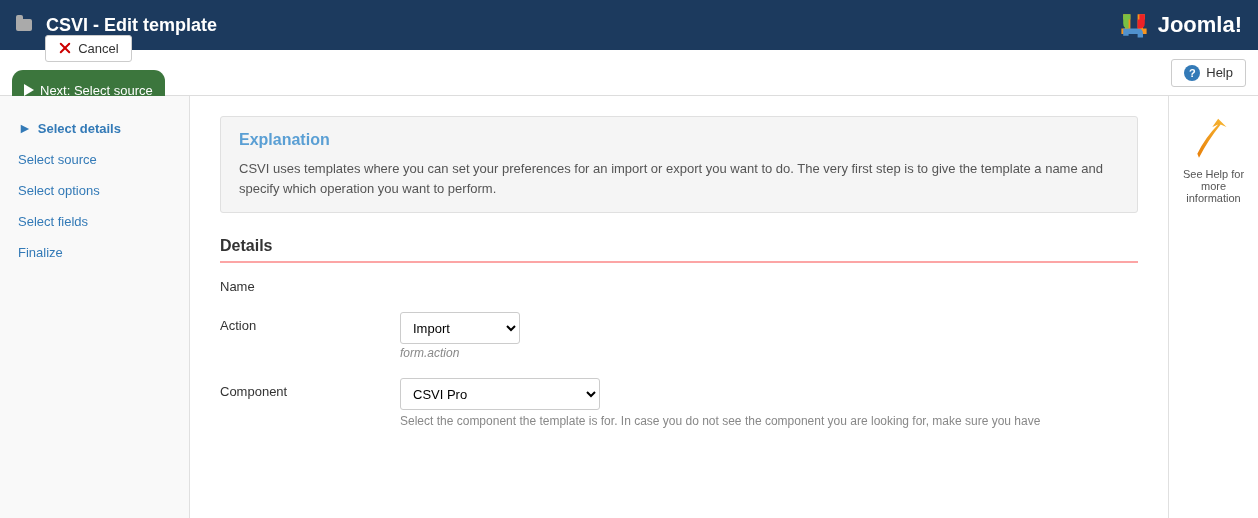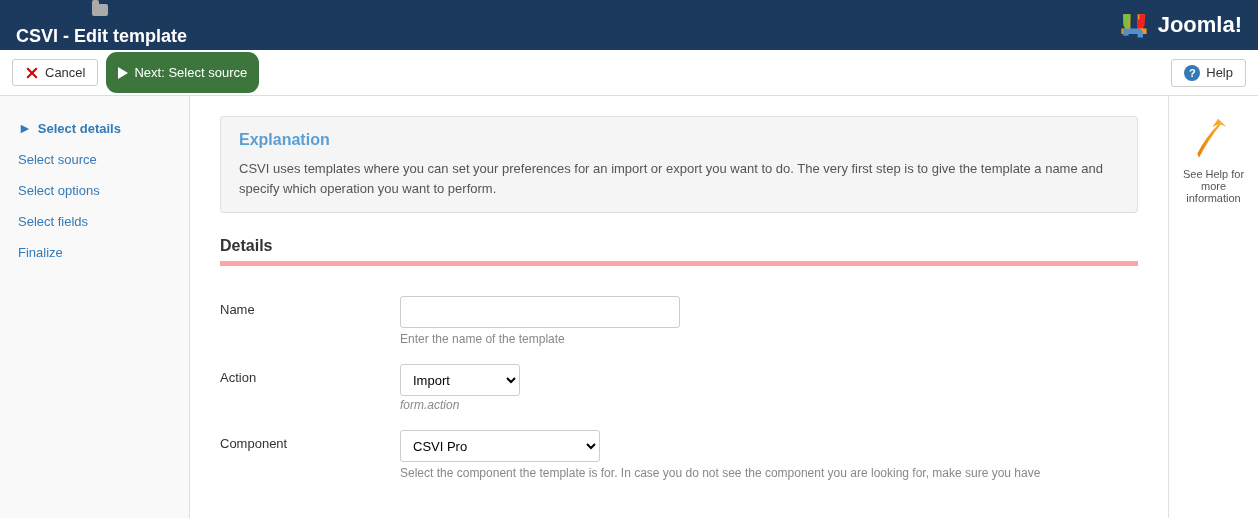--- a/index.html
+++ b/index.html
@@ -12,21 +12,20 @@
       height: 50px;
       display: flex;
       align-items: center;
       justify-content: space-between;
       padding: 0 16px;
     }
     .top-bar-left {
       display: flex;
       align-items: center;
       gap: 10px;
-      flex-direction: column;
     }
     .top-bar-title {
       font-size: 18px;
       font-weight: bold;
       color: #fff;
     }
     .joomla-logo {
       display: flex;
       align-items: center;
       gap: 6px;
@@ -44,20 +43,21 @@
       height: 46px;
       display: flex;
       align-items: center;
       justify-content: space-between;
       padding: 0 12px;
     }
     .toolbar-left {
       display: flex;
       gap: 8px;
       align-items: center;
+      flex-direction: column;
     }
     .btn-cancel {
       background: #fff;
       border: 1px solid #ccc;
       border-radius: 3px;
       padding: 5px 12px;
       cursor: pointer;
       display: flex;
       align-items: center;
       gap: 6px;
@@ -167,22 +167,22 @@
       font-size: 13px;
       color: #555;
       line-height: 1.5;
     }
 
     
     .section-title {
       font-size: 16px;
       font-weight: bold;
       color: #333;
-      margin-bottom: 30px;
-      border-bottom: 5px solid #fca5a5;
+      margin-bottom: 10px;
+      border-bottom: 2px solid #fca5a5;
       padding-bottom: 6px;
     }
 
     .form-group {
       display: flex;
       align-items: flex-start;
       margin-bottom: 18px;
     }
     .form-label {
       width: 180px;
@@ -361,24 +361,20 @@
   <div class="content-area">
 
     <div class="explanation-box">
       <div class="explanation-title">Explanation</div>
       <div class="explanation-text">CSVI uses templates where you can set your preferences for an import or export you want to do. The very first step is to give the template a name and specify which operation you want to perform.</div>
     </div>
 
     <div class="section-title">Details</div>
     <div class="form-group">
       <div class="form-label">Name</div>
-      <div class="form-control-wrap">
-        <input type="text" class="form-input" placeholder="" style="">
-        <div class="form-hint">Enter the name of the template</div>
-      </div>
     </div>
 
     <div class="form-group">
       <div class="form-label">Action</div>
       <div class="form-control-wrap">
         <select class="form-select">
           <option>Import</option>
           <option>Export</option>
         </select>
         <div class="form-hint-italic">form.action</div>

